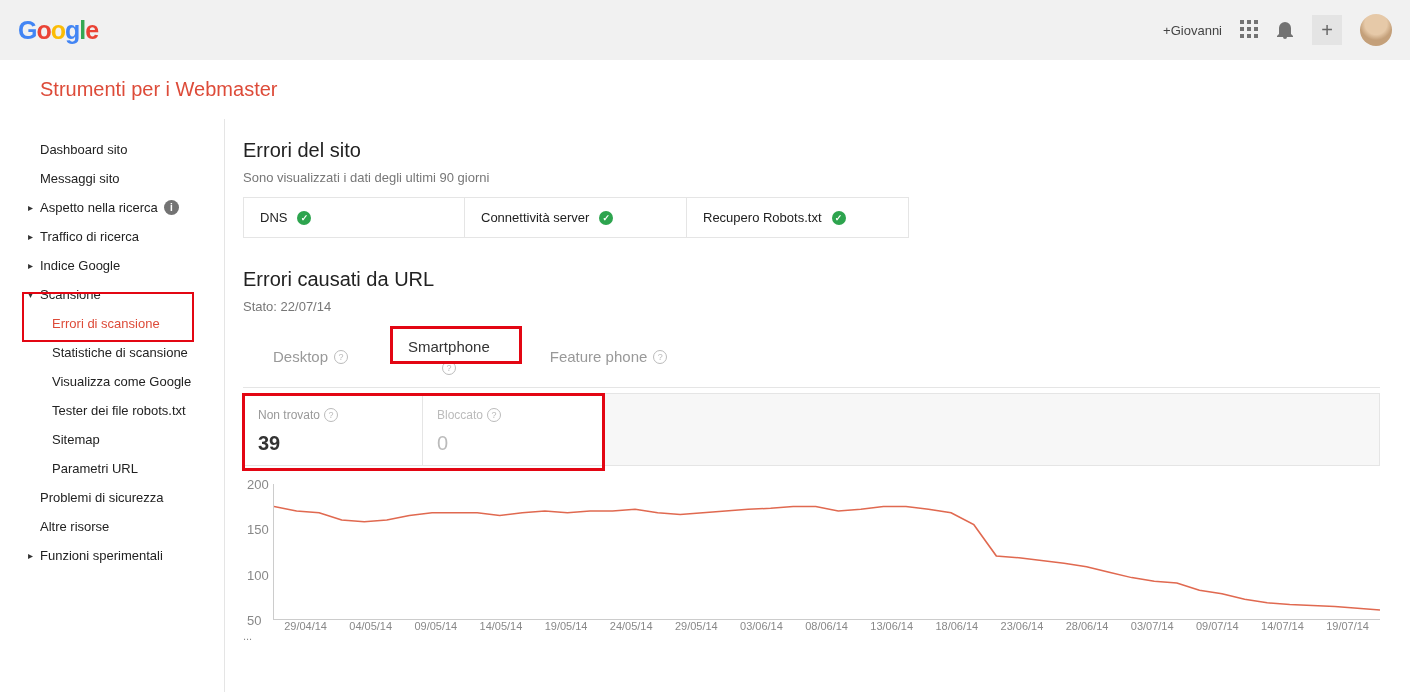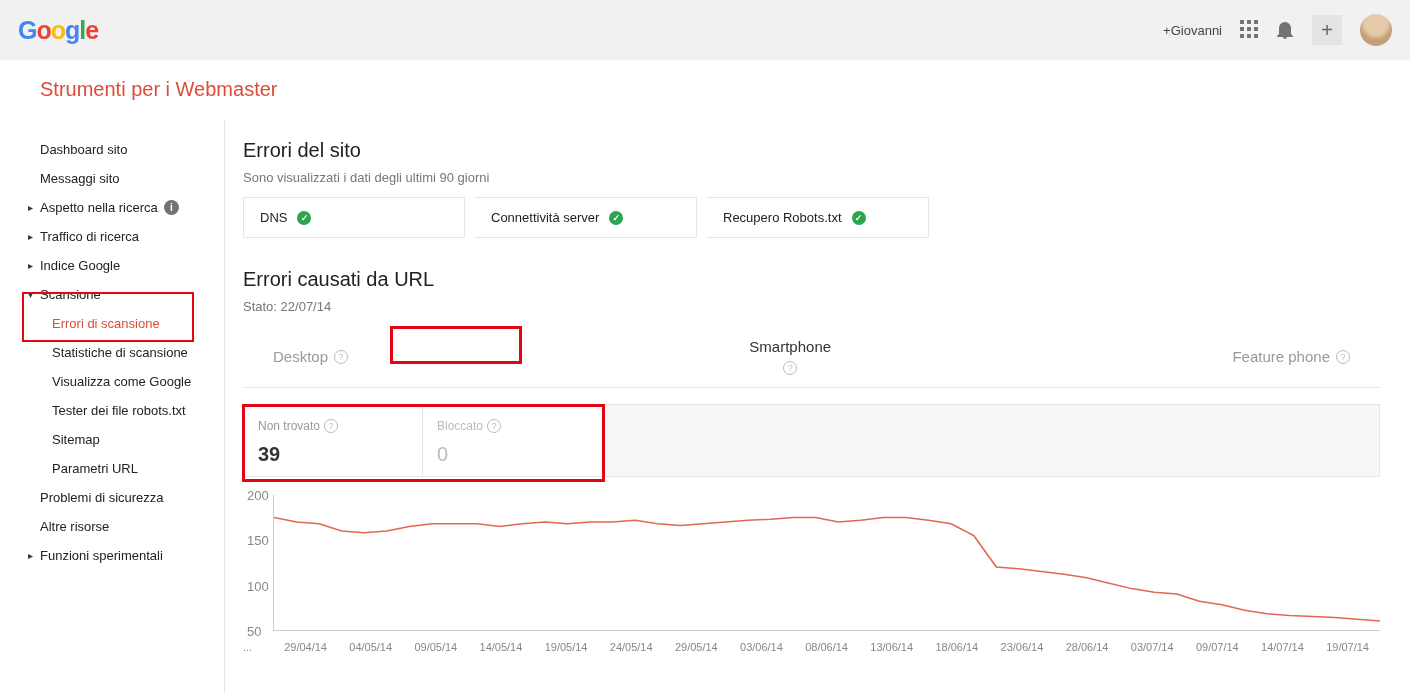--- a/index.html
+++ b/index.html
@@ -16,41 +16,41 @@
   .sidebar { width:225px; border-right:1px solid #e5e5e5; padding:16px 0 0 0; min-height:580px;}
   .sidebar .item { display:flex; align-items:center; padding:7px 10px 7px 40px; font-size:13px; color:#222; cursor:pointer; position:relative;}
   .sidebar .item.sub { padding-left:52px; color:#222;}
   .sidebar .item .caret { position:absolute; left:28px; font-size:10px; color:#333;}
   .sidebar .item .info-dot { width:15px; height:15px; border-radius:50%; background:#737373; color:#fff; font-size:10px; font-weight:bold; display:inline-flex; align-items:center; justify-content:center; margin-left:6px;}
   .hl-box1 { position:absolute; left:22px; top:282px; width:172px; height:50px; border:2px solid #e30613; pointer-events:none;}
   .sidebar .item.red { color:#DD4B39; }
   .main { flex:1; padding: 20px 30px 10px 18px; }
   .h-section { font-size:20px; color:#222; margin-bottom:8px;}
   .sub-note { font-size:13px; color:#777; margin-bottom:12px;}
-  .status-boxes { display:flex; gap:10px; margin-bottom:30px;}
+  .status-boxes { display:flex; gap:0; margin-bottom:30px;}
   .status-box { border:1px solid #e5e5e5; padding:12px 16px; width:222px; display:flex; align-items:center; gap:10px; font-size:13px; color:#222;}
   .status-box + .status-box { border-left:none; margin-left:0;}
   .ok-icon { width:14px; height:14px; border-radius:50%; background:#2da44e; display:inline-flex; align-items:center; justify-content:center; color:#fff; font-size:9px; font-weight:bold;}
-  .tabs-row { border-bottom:1px solid #e5e5e5; display:flex; gap:0; padding:0; margin-bottom:16px;justify-content:space-between;}
+  .tabs-row { border-bottom:1px solid #e5e5e5; display:flex; gap:0; padding:0; margin-bottom:5px;}
   .tab { padding:12px 30px; font-size:15px; color:#999; display:flex; align-items:center; gap:6px; cursor:pointer;}
   .tab.active { color:#333;flex-direction:column;}
   .help-circ { width:14px;height:14px;border-radius:50%;border:1px solid #bbb;display:inline-flex;align-items:center;justify-content:center;font-size:9px;color:#bbb;}
   .hl-box-tab { position:absolute; border:3px solid #e30613; pointer-events:none;}
   .cards-row { display:flex; border-bottom:1px solid #e5e5e5;}
   .card { border:1px solid #e5e5e5; border-bottom:none; width:180px; padding:14px 26px 10px 14px;}
   .card + .card { border-left:none;}
   .card.rest { flex:1; background:#f7f7f7; border-left:none;}
   .card .lbl { font-size:12px; color:#999; display:flex; align-items:center; gap:4px;}
   .card .val { font-size:20px; font-weight:bold; color:#333; margin-top:10px;}
   .card.inactive .lbl { color:#bbb;} .card.inactive .val { color:#bbb; font-weight:normal;}
   .chart-wrap { margin-top:18px; position:relative; height:160px;}
   .ylab { position:absolute; left:4px; font-size:13px; color:#888; transform:translateY(-50%);}
   .chart-area { position:absolute; left:30px; right:0; top:0; bottom:24px; border-left:1px solid #ccc; border-bottom:1px solid #ccc;}
   .chart-area svg { width:100%; height:100%; display:block;}
-  .xlabels { position:absolute; left:30px; right:0; bottom:2px; display:flex; font-size:11px; color:#888;}
+  .xlabels { position:absolute; left:30px; right:0; bottom:12px; display:flex; font-size:11px; color:#888;}
   .xlabels span { flex:1; text-align:center; white-space:nowrap;}
   .main-rel { position:relative; }
 </style>
 </head>
 <body>
 
 <div class="topbar">
   <div class="logo">
     <span class="g1">G</span><span class="o1">o</span><span class="o2">o</span><span class="g2">g</span><span class="l">l</span><span class="e">e</span>
   </div>

